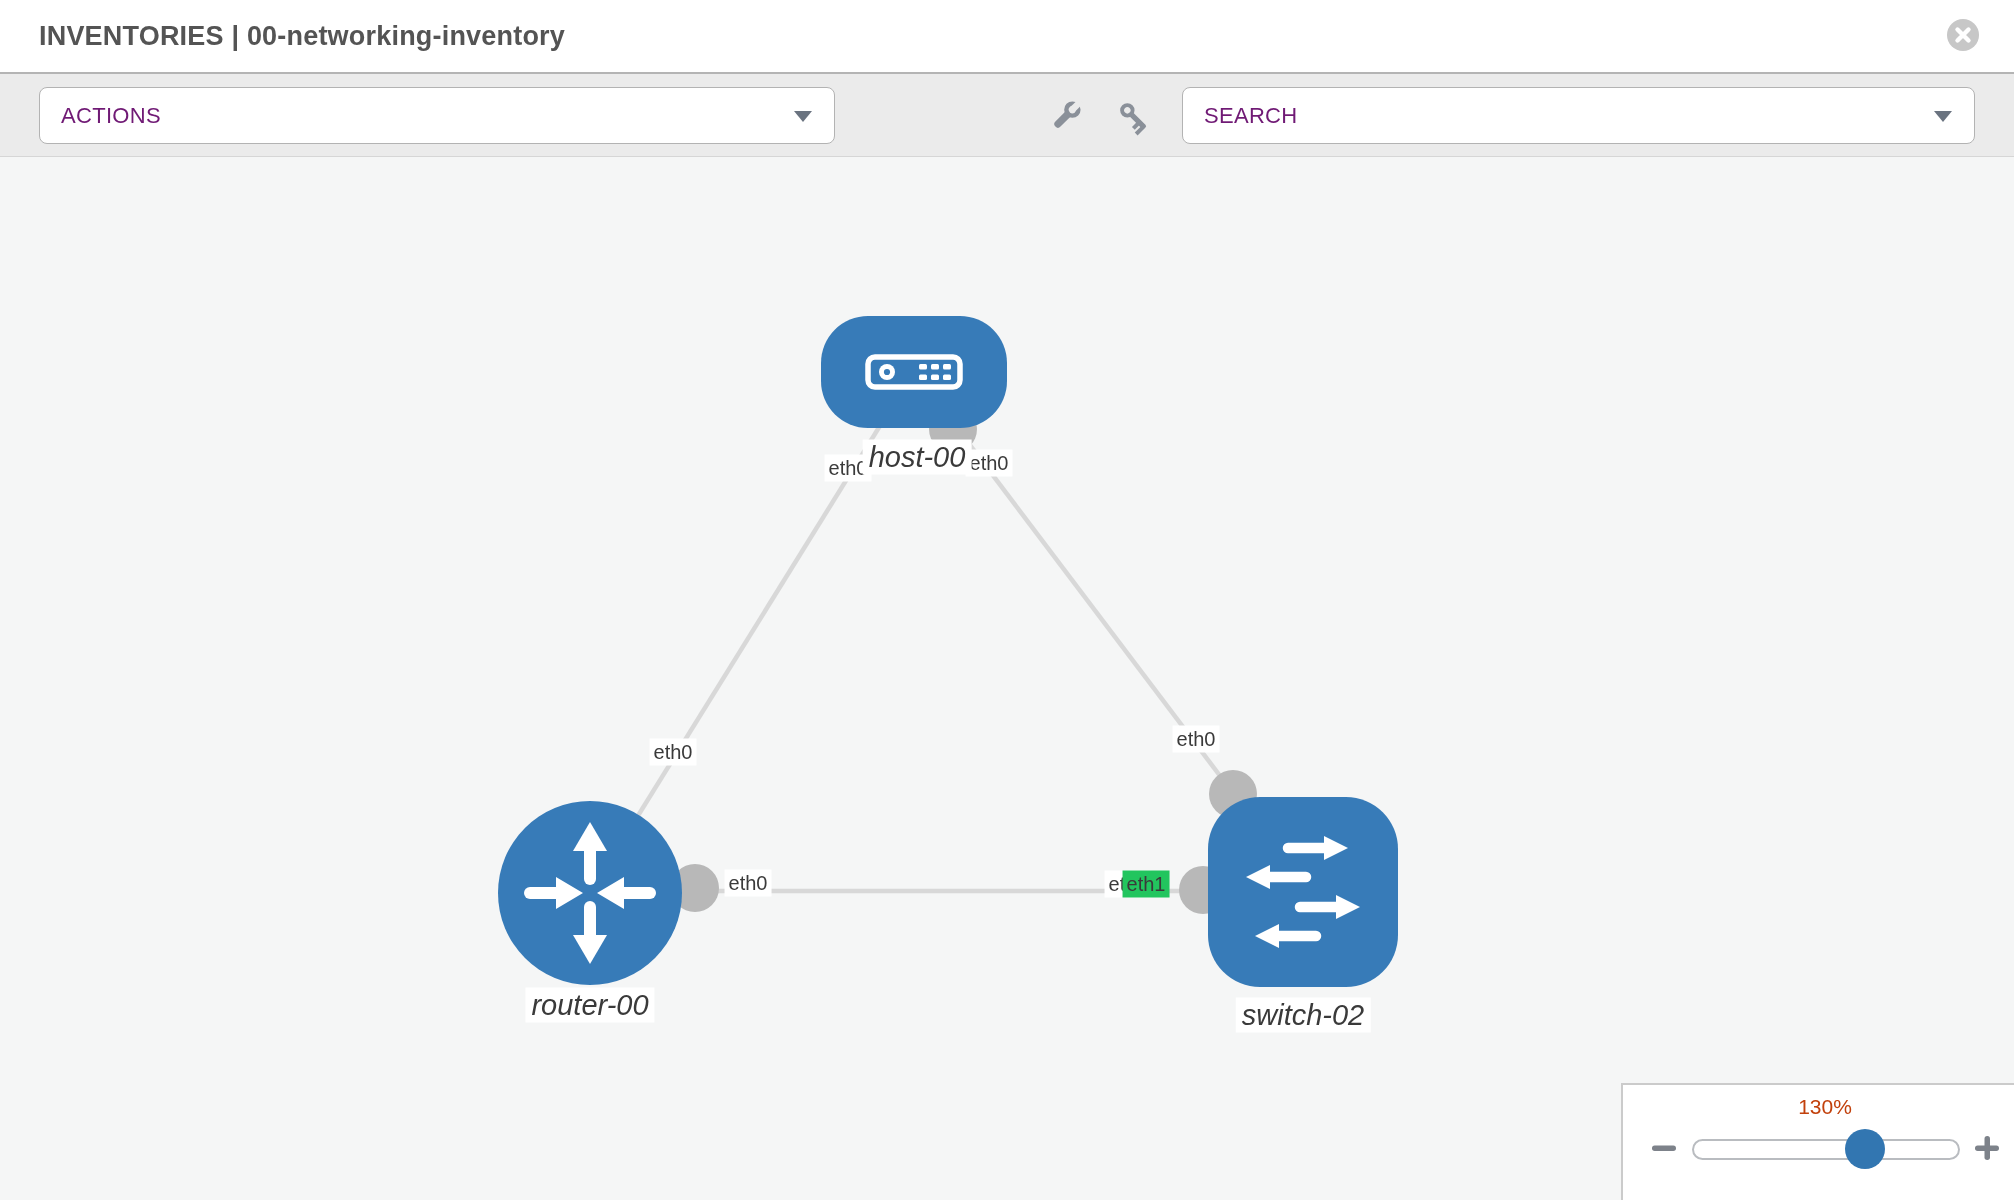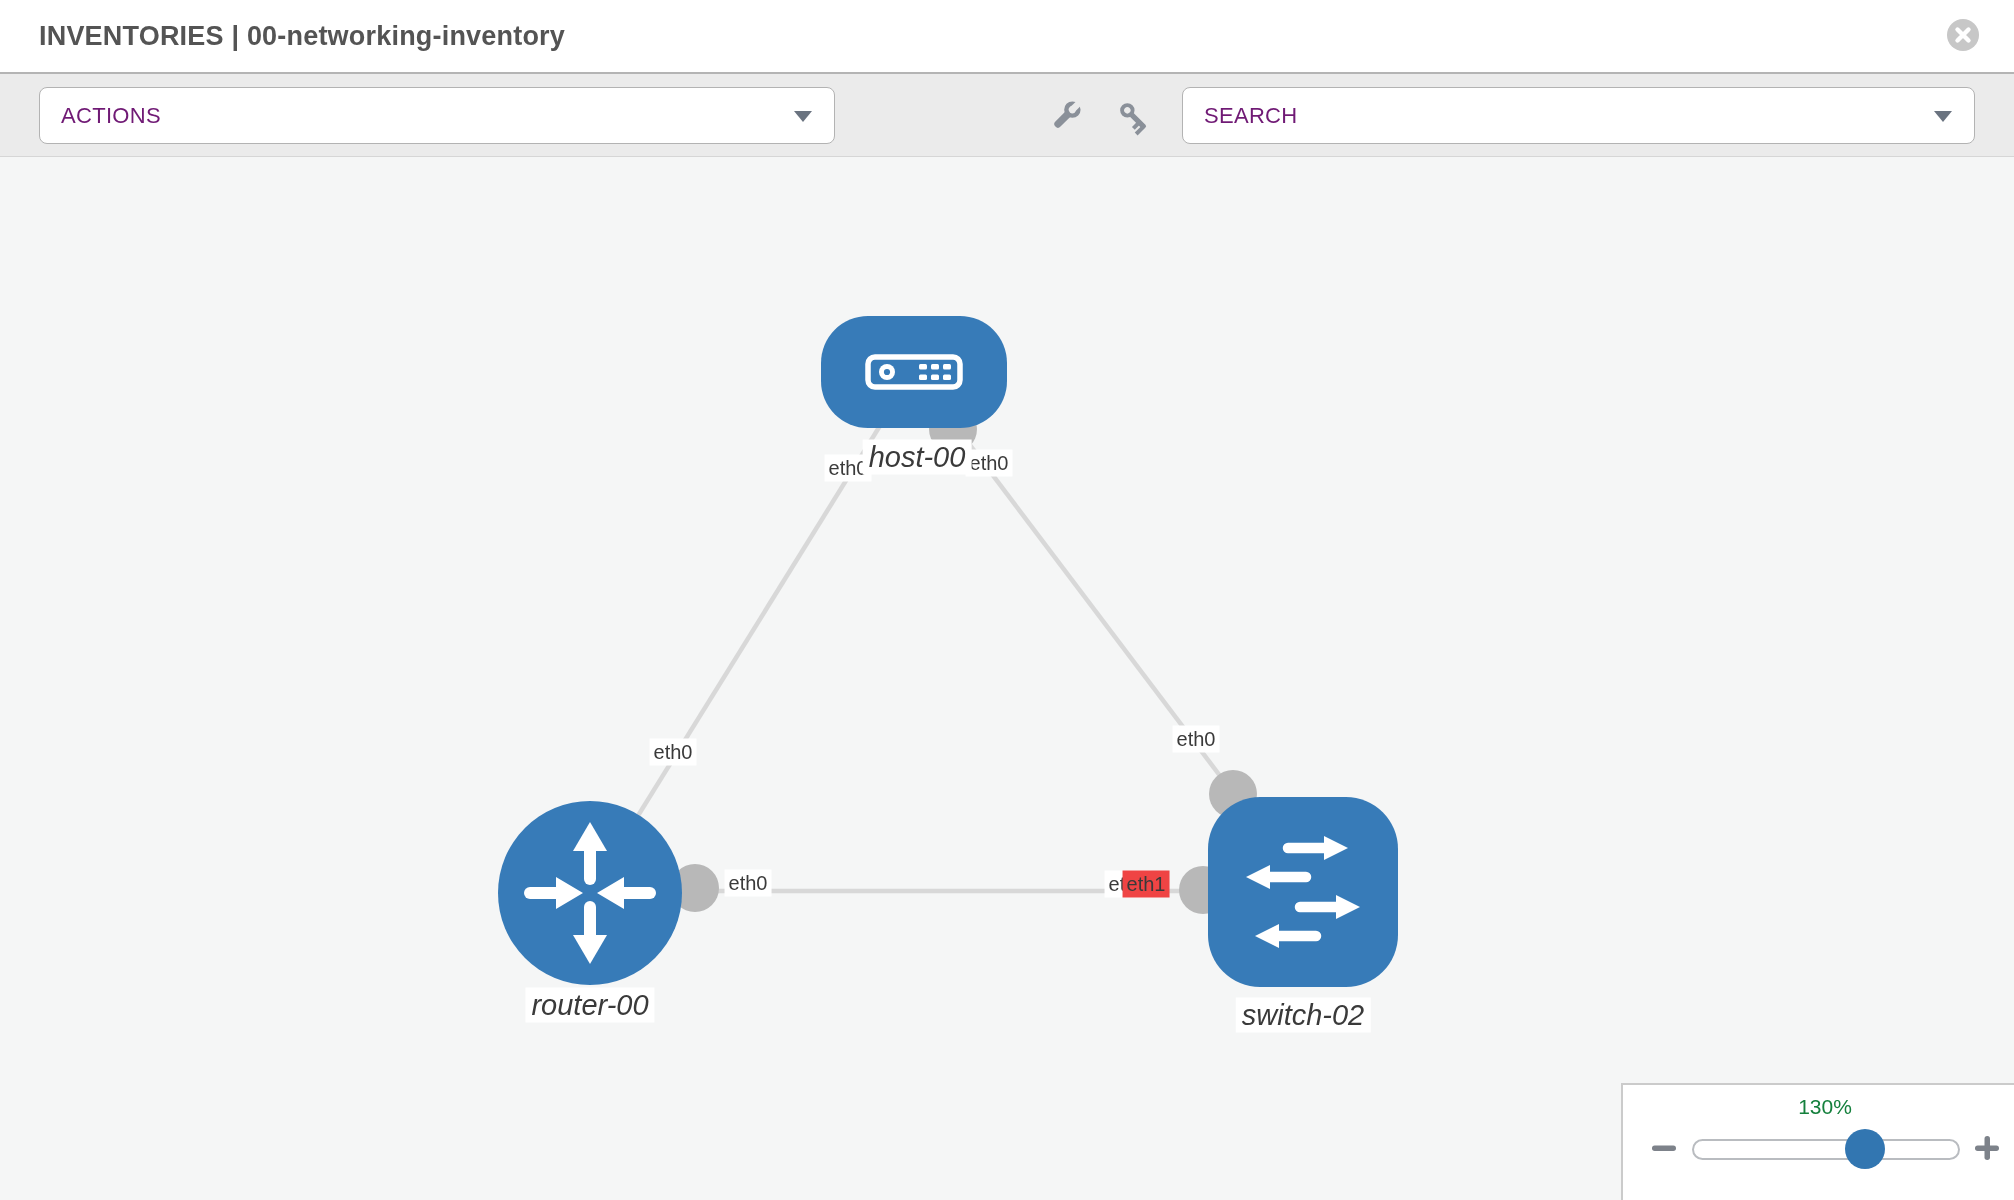--- a/index.html
+++ b/index.html
@@ -35,28 +35,28 @@
   .canvas { position:relative; width:2014px; height:1043px; background:#f5f6f6; overflow:hidden; }
   .topology { position:absolute; left:0; top:0; }
 
   .iflabel, .nodelabel { position:absolute; transform:translate(-50%,-50%);
                          background:#fff; color:#3a3a3a; white-space:nowrap; }
   .iflabel { font-size:20px; padding:2px 4px; z-index:2; }
   .nodelabel { font-size:29px; padding:1px 6px; z-index:3;font-style:italic; }
   .overlap-wrap { position:absolute; transform:translate(-50%,-50%); z-index:2; }
   .overlap-wrap .ghost { position:absolute; left:-18px; top:0; background:#fff;
                          font-size:20px; padding:2px 4px; color:#3a3a3a; z-index:0; }
-  .overlap-wrap .main  { position:relative; display:inline-block; background:#ef4444;
+  .overlap-wrap .main  { position:relative; display:inline-block; background:#22c55e;
                          font-size:20px; padding:2px 4px; color:#3a3a3a; z-index:1; }
 
   
   .zoom-panel { position:absolute; left:1621px; top:926px; width:420px; height:170px;
                 background:#fff; border:2px solid #cbcbcb; z-index:5; }
   .zoom-level { position:absolute; left:202px; top:10px; transform:translateX(-50%);
-                font-size:21px; color:#15803d; }
+                font-size:21px; color:#c2410c; }
   .zoom-btn { position:absolute; width:30px; height:30px; border:none; background:transparent;
               cursor:pointer; }
   .zoom-btn.minus { left:26px; top:48px; }
   .zoom-btn.plus  { left:349px; top:48px; }
   .zoom-track { position:absolute; left:69px; top:54px; width:268px; height:21px;
                 background:#fff; border:2px solid #b9bcc0; border-radius:11px; cursor:pointer; }
   .zoom-thumb { position:absolute; left:222px; top:44px; width:40px; height:40px;
                 border-radius:50%; background:#3276b1; cursor:grab; }
 </style>
 </head>

